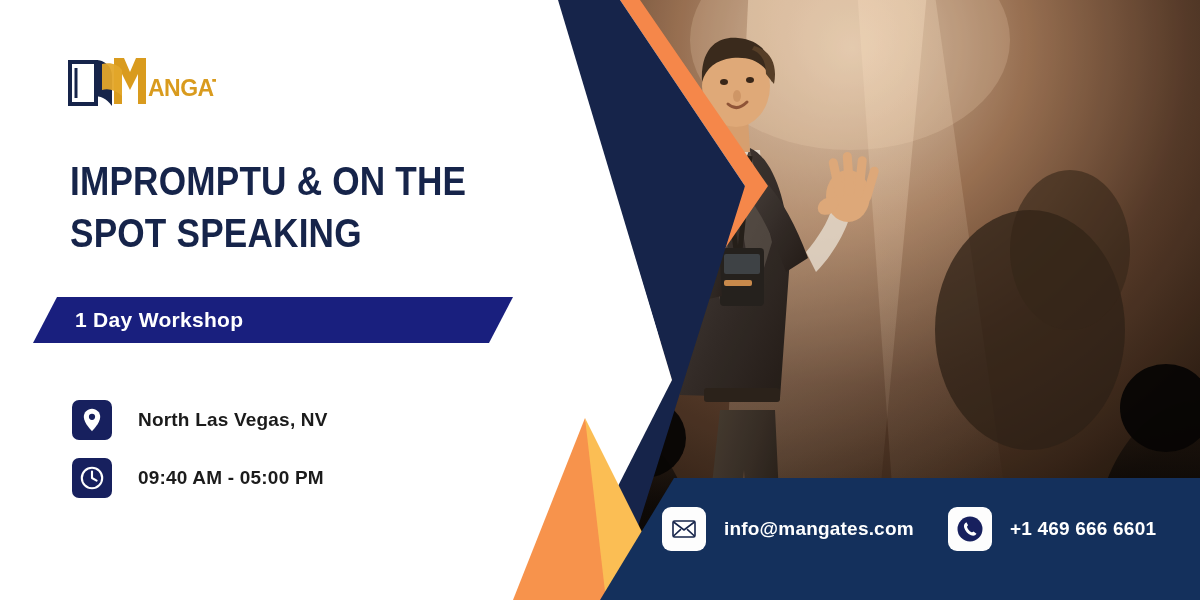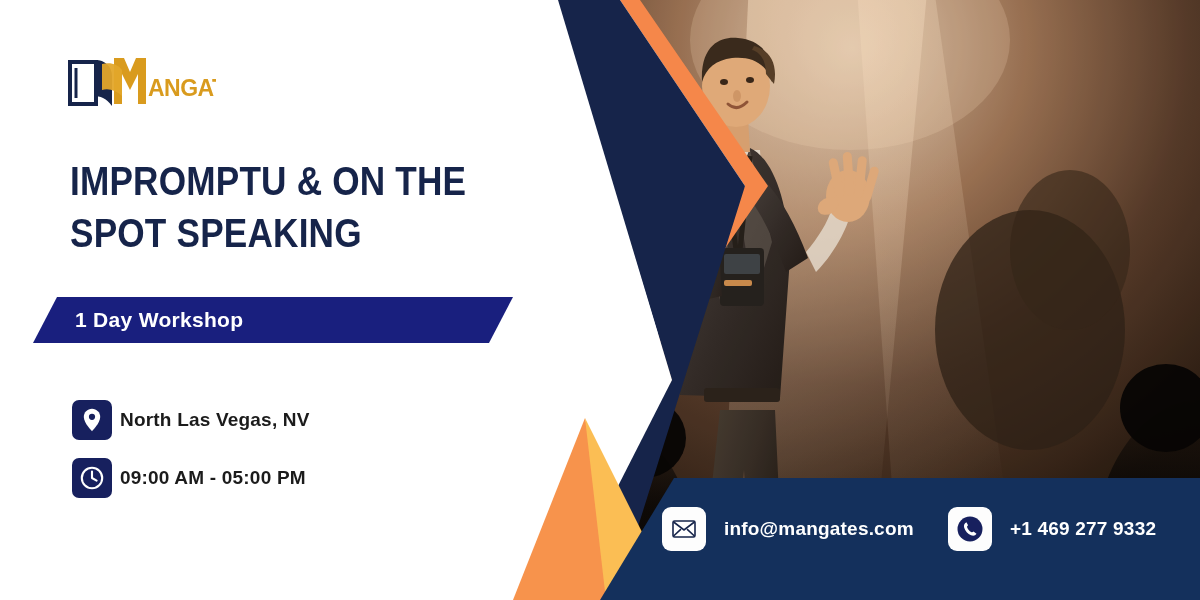--- a/index.html
+++ b/index.html
@@ -49,21 +49,21 @@
   .ribbon-label {
     position:absolute; left:42px; top:0; height:46px;
     display:flex; align-items:center;
     font-size:21px; color:#ffffff; font-weight:700;
     letter-spacing:0.3px;
   }
 
   
   .info-row {
     position:absolute; left:72px;
-    display:flex; align-items:center; gap:8px;
+    display:flex; align-items:center; gap:26px;
   }
   .info-row.loc  { top:400px; }
   .info-row.time { top:458px; }
 
   .icon-box {
     width:40px; height:40px; border-radius:7px;
     background:#17205e;
     display:flex; align-items:center; justify-content:center;
     flex:0 0 40px;
   }
@@ -248,21 +248,21 @@
 
       <div class="contact-item phone">
         <span class="contact-icon-box">
           <svg width="28" height="28" viewBox="0 0 28 28">
             <circle cx="14" cy="14" r="12.5" fill="#17205e"></circle>
             <path d="M10.4 7.2 c -2.1 1.0 -2.9 3.2 -2.2 5.6 c 0.9 3.2 3.6 6.2 6.8 7.4
                      c 2.3 0.9 4.4 0.4 5.5 -1.4 l -3.0 -2.2 c -0.7 0.8 -1.5 1.0 -2.4 0.5
                      c -1.7 -0.9 -3.3 -2.7 -3.9 -4.5 c -0.3 -1.0 0.0 -1.8 0.9 -2.3 Z" fill="#ffffff"></path>
           </svg>
         </span>
-        <span class="contact-text">+1 469 277 9332</span>
+        <span class="contact-text">+1 469 666 6601</span>
       </div>
     </div>
   </div>
 
   <div class="left-col">
 
     <div class="logo">
       <svg width="150" height="58" viewBox="0 0 150 58">
 
         <path d="M4 10 L4 52 L30 52 L30 10 Z" fill="none" stroke="#16244a" stroke-width="4"></path>
@@ -299,17 +299,17 @@
       <span class="info-text">North Las Vegas, NV</span>
     </div>
 
     <div class="info-row time">
       <span class="icon-box">
         <svg width="24" height="24" viewBox="0 0 24 24">
           <circle cx="12" cy="12" r="10.2" fill="none" stroke="#ffffff" stroke-width="2.1"></circle>
           <path d="M12 5.6 L12 12 L16.6 14.6" fill="none" stroke="#ffffff" stroke-width="2.1" stroke-linecap="round" stroke-linejoin="round"></path>
         </svg>
       </span>
-      <span class="info-text">09:00 AM - 05:00 PM</span>
+      <span class="info-text">09:40 AM - 05:00 PM</span>
     </div>
 
   </div>
 </div>
 
 </body></html>

